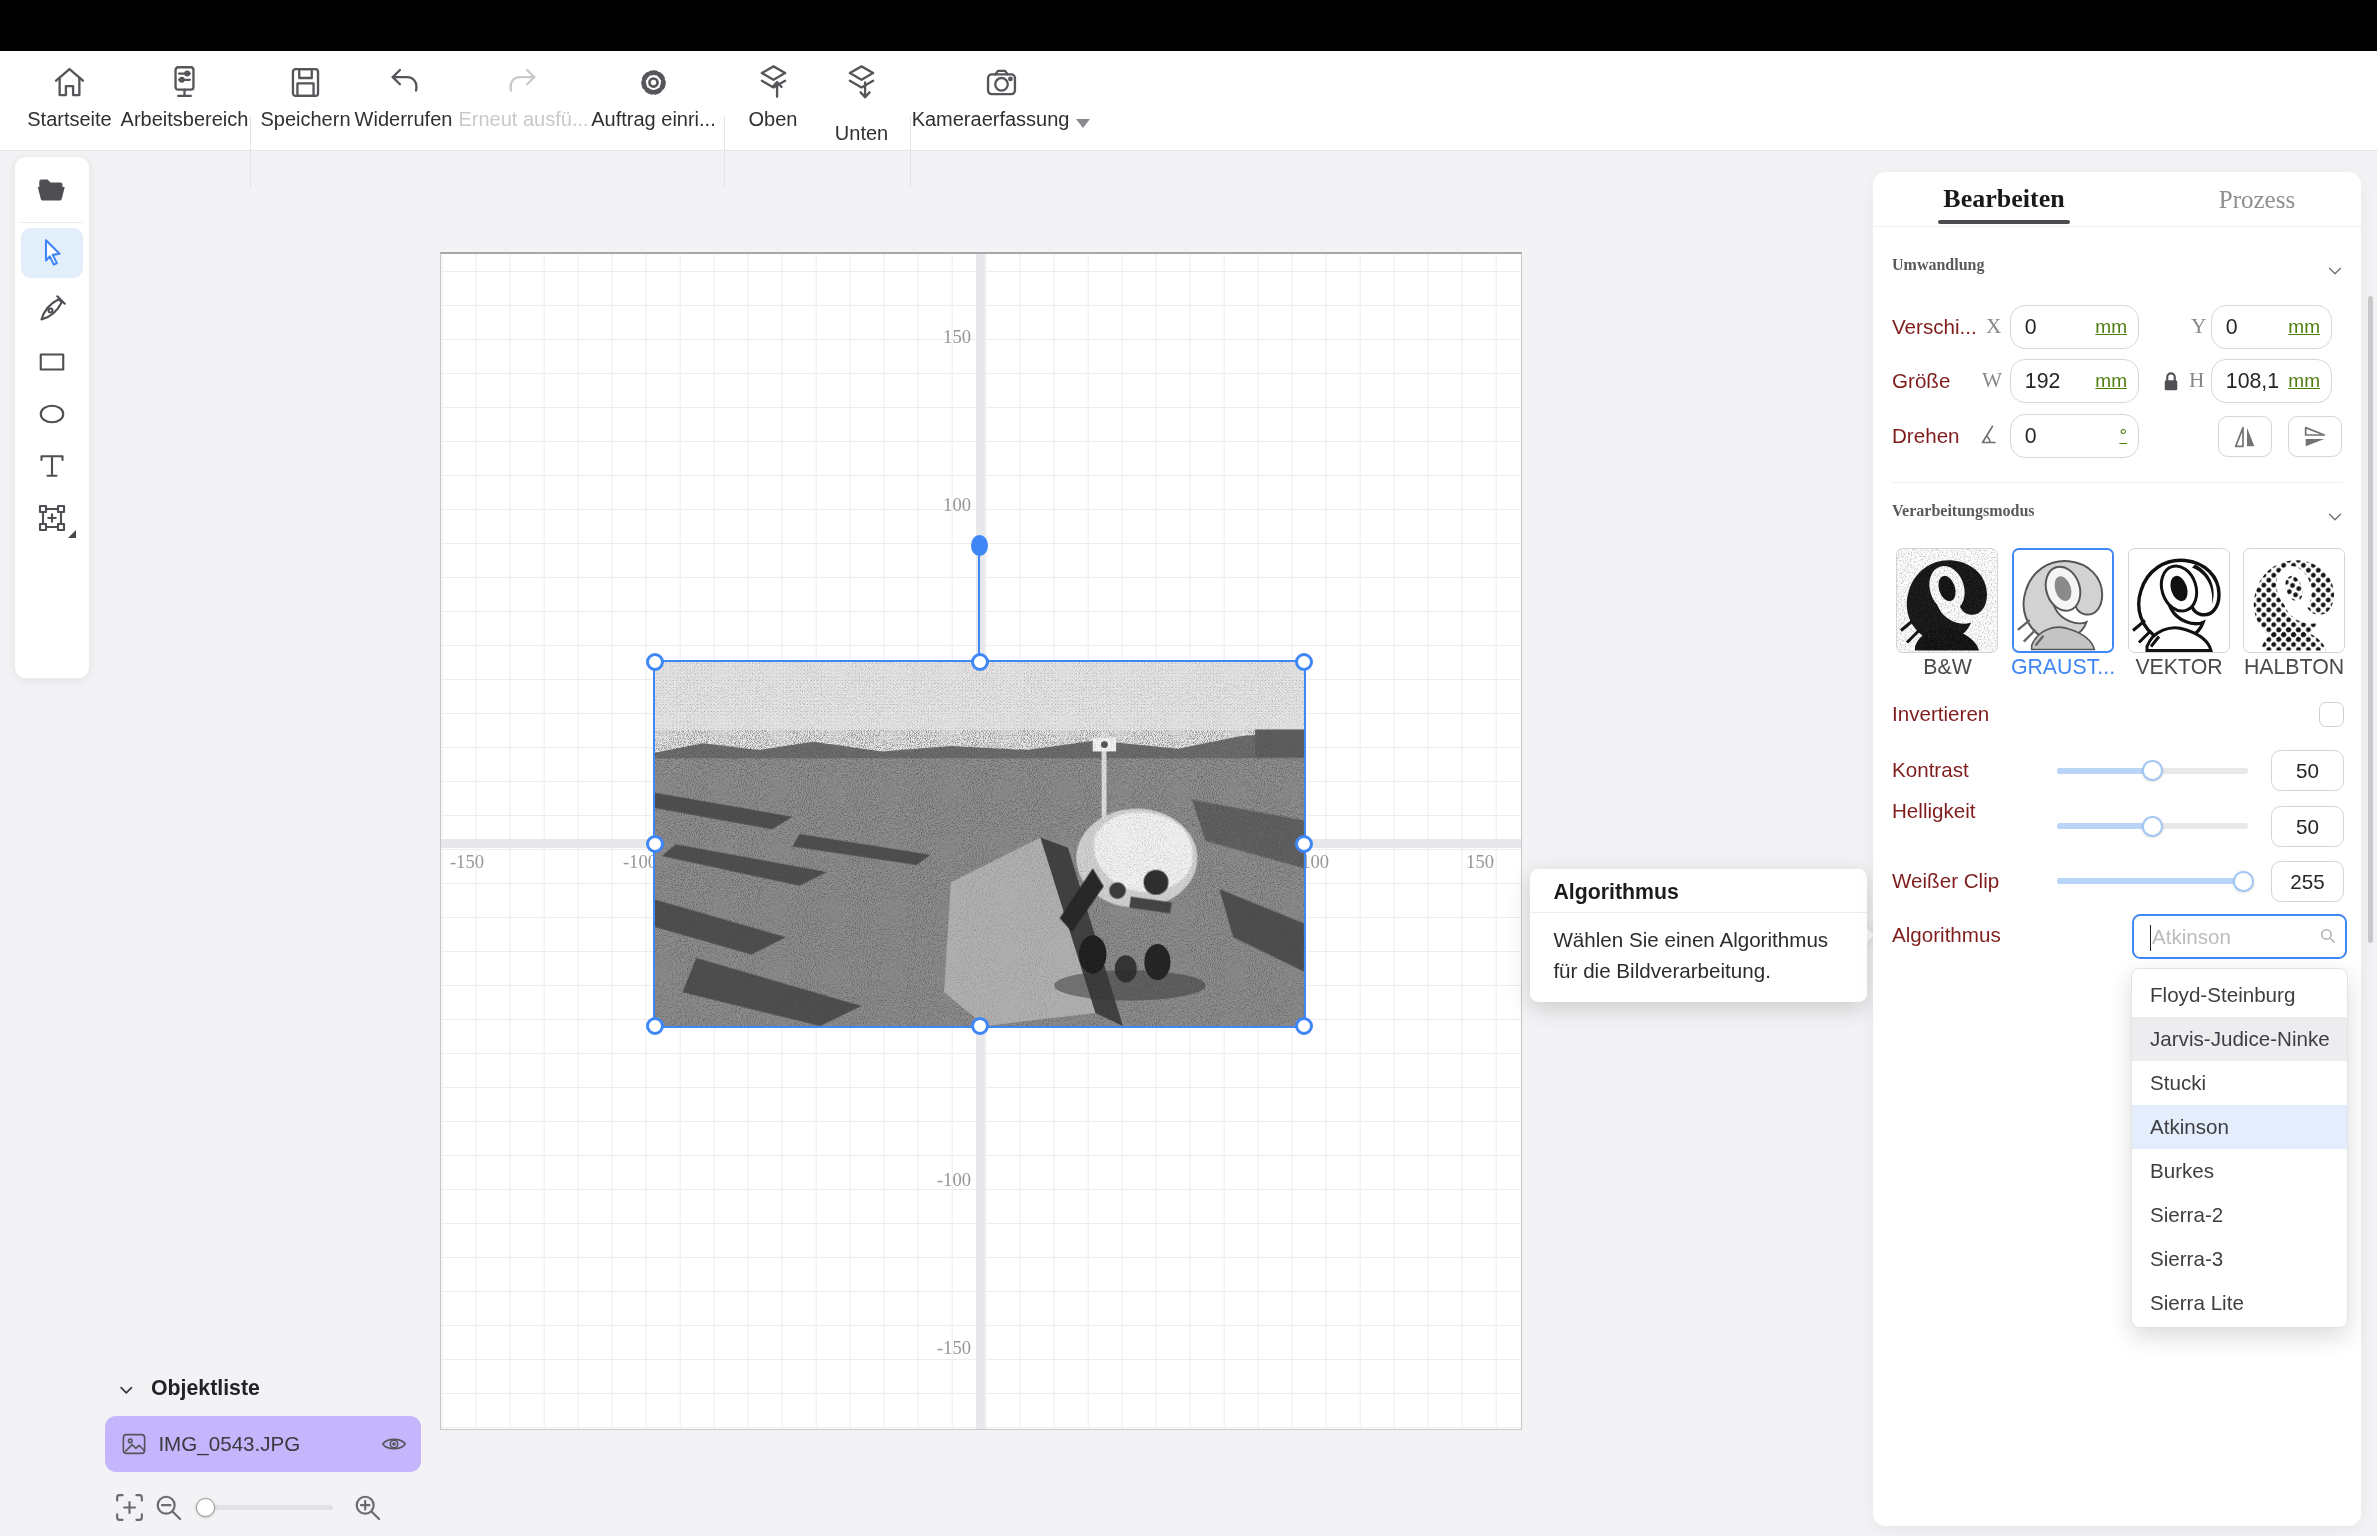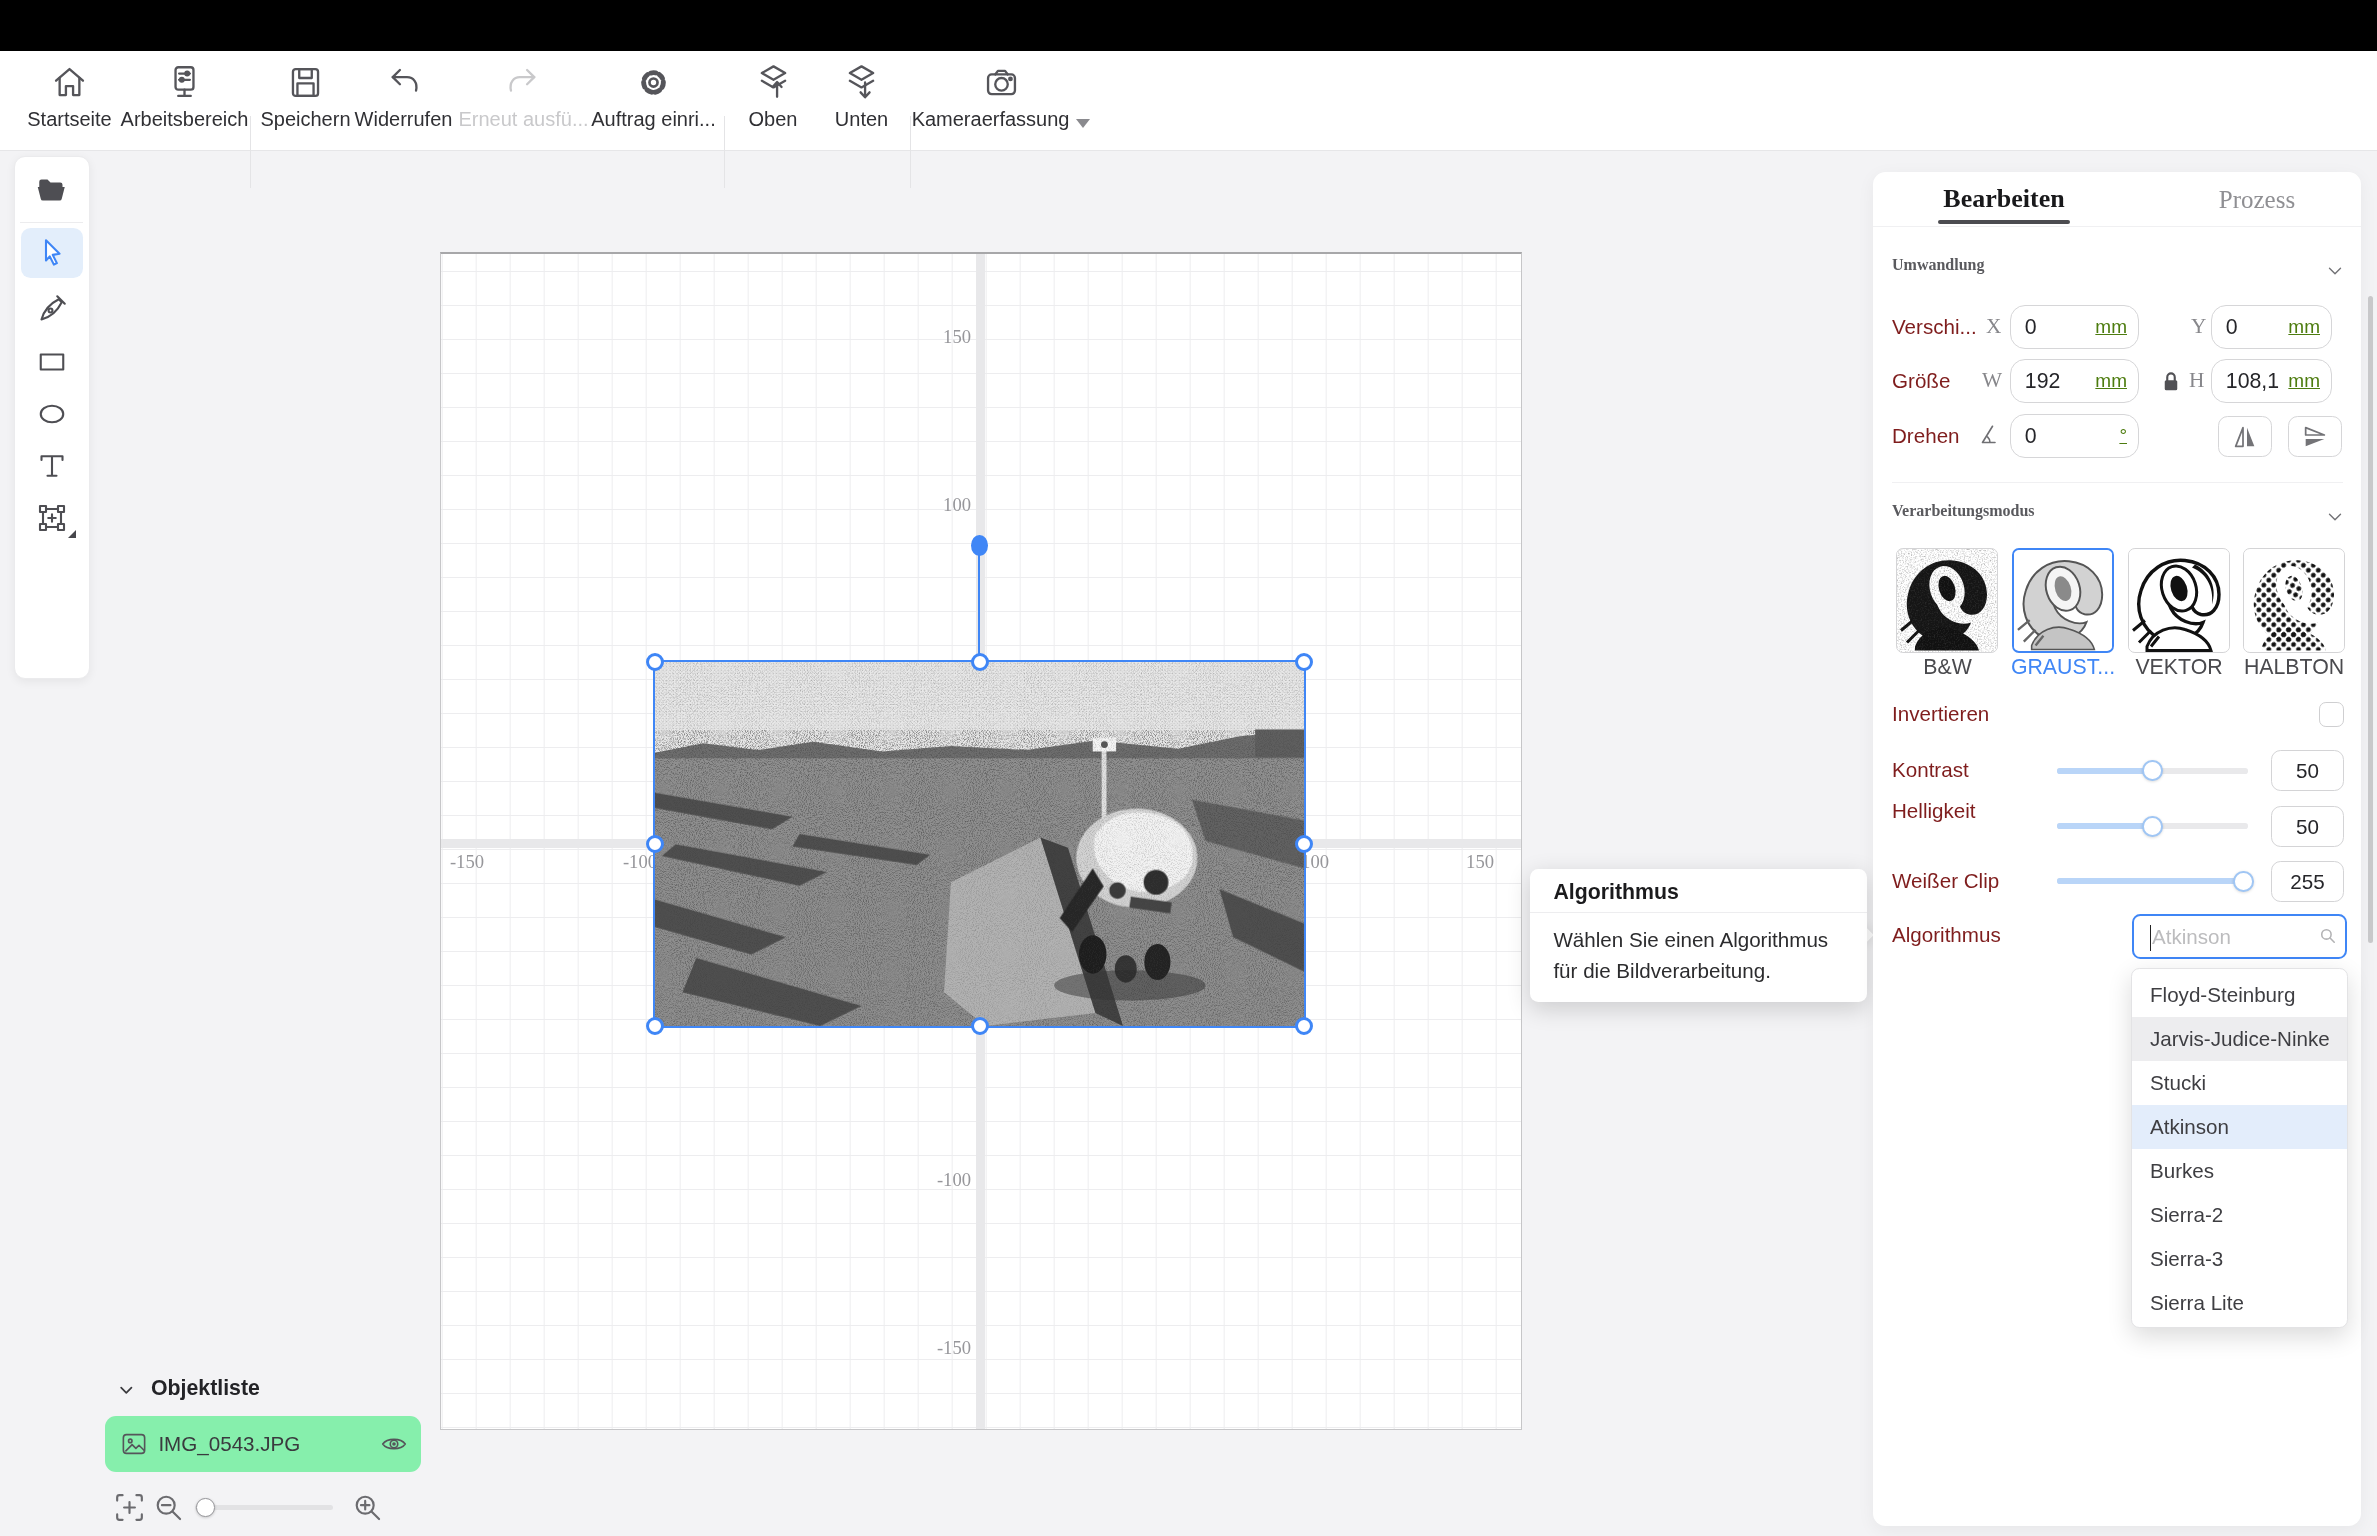--- a/index.html
+++ b/index.html
@@ -35,21 +35,21 @@
   .ruler.v{width:83px;text-align:right;}
   .ruler.h{width:76px;text-align:right;}
   
   #mars-img{left:214px;top:408px;width:649px;height:364px;}
   #sel-box{left:212px;top:406px;width:649px;height:364px;border:2.1px solid #3f86f6;pointer-events:none;}
   .handle{position:absolute;width:18px;height:18px;background:#fff;border:3.4px solid #3f86f6;border-radius:50%;box-sizing:border-box;cursor:pointer;}
   #rot-stem{left:537px;top:299px;width:2.1px;height:109px;background:#3f86f6;}
   #rot-knob{left:530px;top:281px;width:17px;height:21.3px;background:#3f86f6;border-radius:50%;cursor:pointer;}
   
   #objlist-title{left:151px;top:1376px;font-size:21.3px;font-weight:700;color:#232327;}
-  #obj-row{left:105px;top:1416px;width:316px;height:56px;background:#86efac;border-radius:11px;display:flex;align-items:center;cursor:pointer;}
+  #obj-row{left:105px;top:1416px;width:316px;height:56px;background:#c4b5fd;border-radius:11px;display:flex;align-items:center;cursor:pointer;}
   #obj-row svg{stroke:#55555a;fill:none;stroke-width:2.6;stroke-linecap:round;stroke-linejoin:round;}
   #obj-name{font-size:20.6px;color:#3a3a3e;margin-left:9.6px;flex:1;}
   .ctl-icon{stroke:#6b6b6f;fill:none;stroke-width:2.8;stroke-linecap:round;stroke-linejoin:round;}
   #zoom-track{left:195px;top:1505px;width:138px;height:4.8px;background:#e2e2e4;border-radius:2.8px;}
   #zoom-thumb{left:196px;top:1498px;width:18.6px;height:18.6px;background:#fff;border:1.4px solid #97979b;border-radius:50%;box-shadow:0 0.7px 2.8px rgba(0,0,0,.2);box-sizing:border-box;}
   
   #tooltip{left:1530px;top:869px;width:337px;height:133px;background:#fff;border-radius:8.3px;box-shadow:0 6.9px 23.4px rgba(0,0,0,.16);}
   #tooltip-arrow{left:1852px;top:926px;width:18px;height:18px;background:#fff;transform:rotate(45deg);box-shadow:4.1px -4.1px 8.3px rgba(0,0,0,.05);}
   #tt-title{left:23.4px;top:11px;font-size:21.3px;font-weight:700;color:#1b1b1d;}
   #tt-div{left:0;top:43px;width:337px;height:1.4px;background:#ededef;}
@@ -171,21 +171,21 @@
     </div>
     <div class="abs tb-sep" style="left:724px;"></div>
     <div class="abs tb-item" style="left:742px;width:62px;">
       <svg viewBox="0 0 48 48">
           <path d="M24 6 L37 13.5 L24 21 L11 13.5 Z"></path>
           <path d="M11 22 L24 29.5 L37 22"></path>
           <path d="M28 40 V24 M23 29 L28 23.5 L33 29"></path>
         </svg>
       <div class="tb-label">Oben</div>
     </div>
-    <div class="abs tb-item" style="left:828px;width:67px;">
+    <div class="abs tb-item" style="left:828px;width:67px;gap:14px;">
       <svg viewBox="0 0 48 48">
           <path d="M24 6 L37 13.5 L24 21 L11 13.5 Z"></path>
           <path d="M11 22 L24 29.5 L37 22"></path>
           <path d="M28 24 V40 M23 35 L28 40.5 L33 35"></path>
         </svg>
       <div class="tb-label">Unten</div>
     </div>
     <div class="abs tb-sep" style="left:910px;"></div>
     <div class="abs tb-item" style="left:915px;width:172px;">
       <svg viewBox="0 0 48 48">

